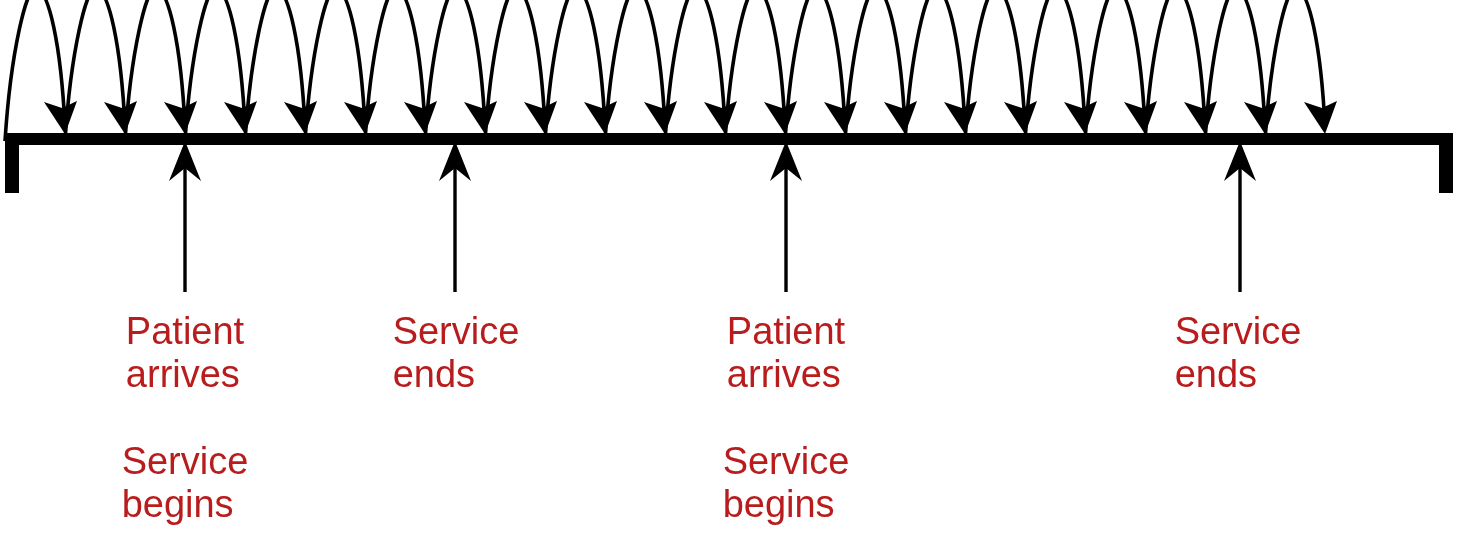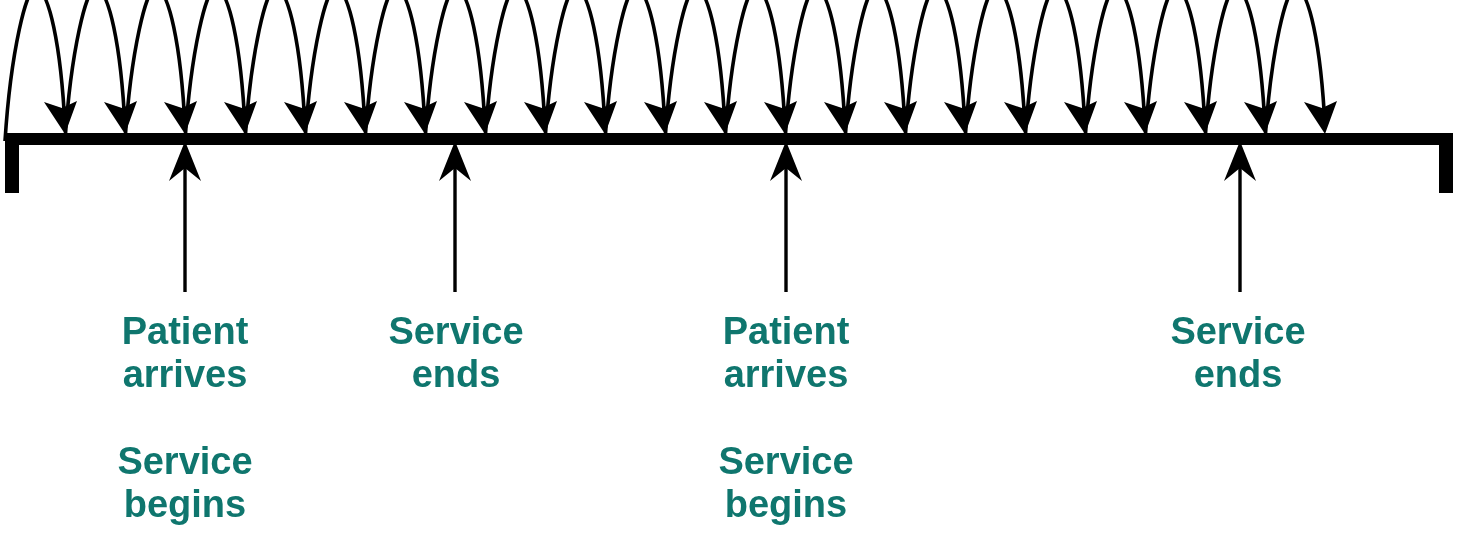--- a/index.html
+++ b/index.html
@@ -20,28 +20,26 @@
   #diagram-svg {
     position: absolute;
     left: 0;
     top: 0;
     width: 1458px;
     height: 534px;
     display: block;
   }
   .label-group {
     position: absolute;
-    text-align: center;
     line-height: 1.12;
     font-size: 38px;
-    color: #0f766e;
+    color: #b91c1c;
     white-space: nowrap;
     transform: translateX(-50%);
     font-family: "Liberation Sans", sans-serif;
-    font-weight: bold;
   }
   .label-line {
     display: block;
   }
 </style>
 </head>
 <body>
 
 <div id="stage">
 

